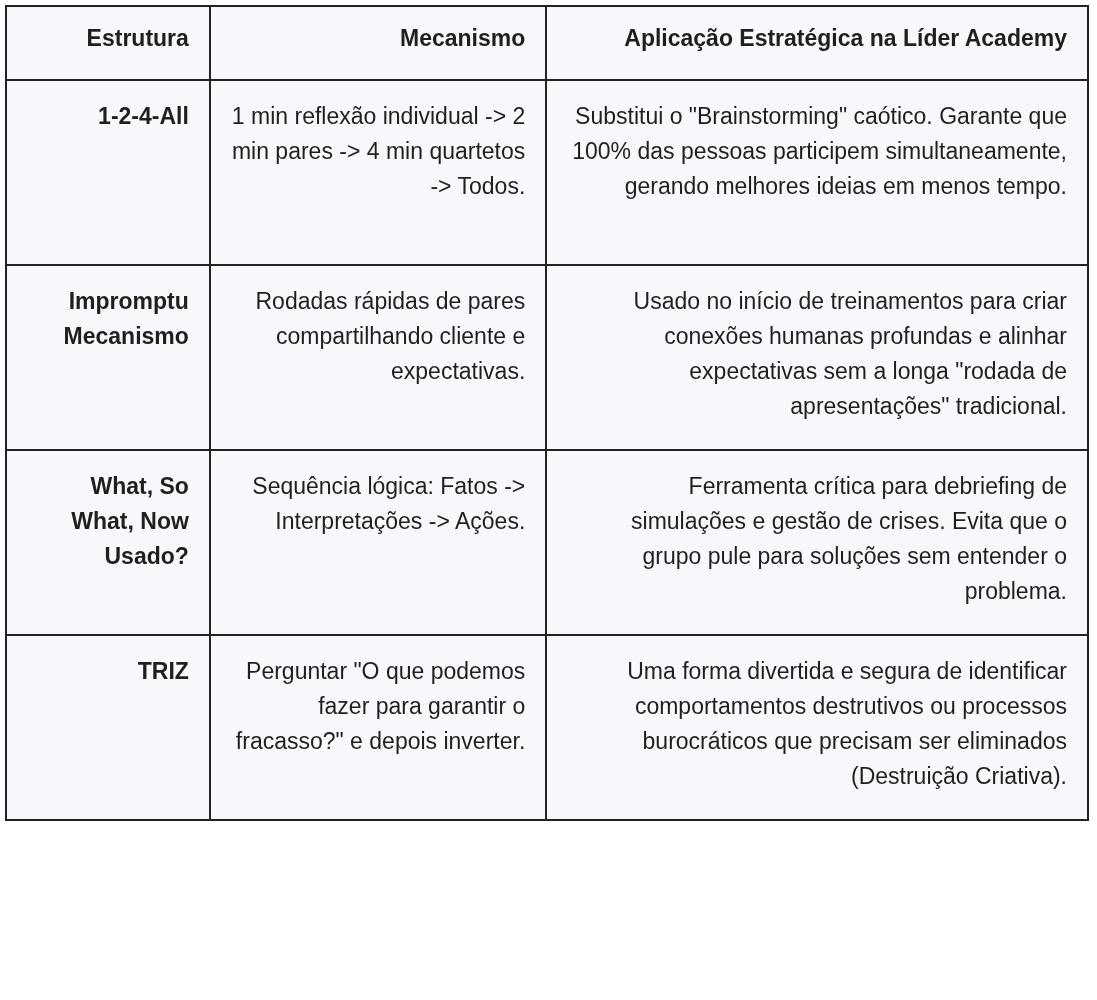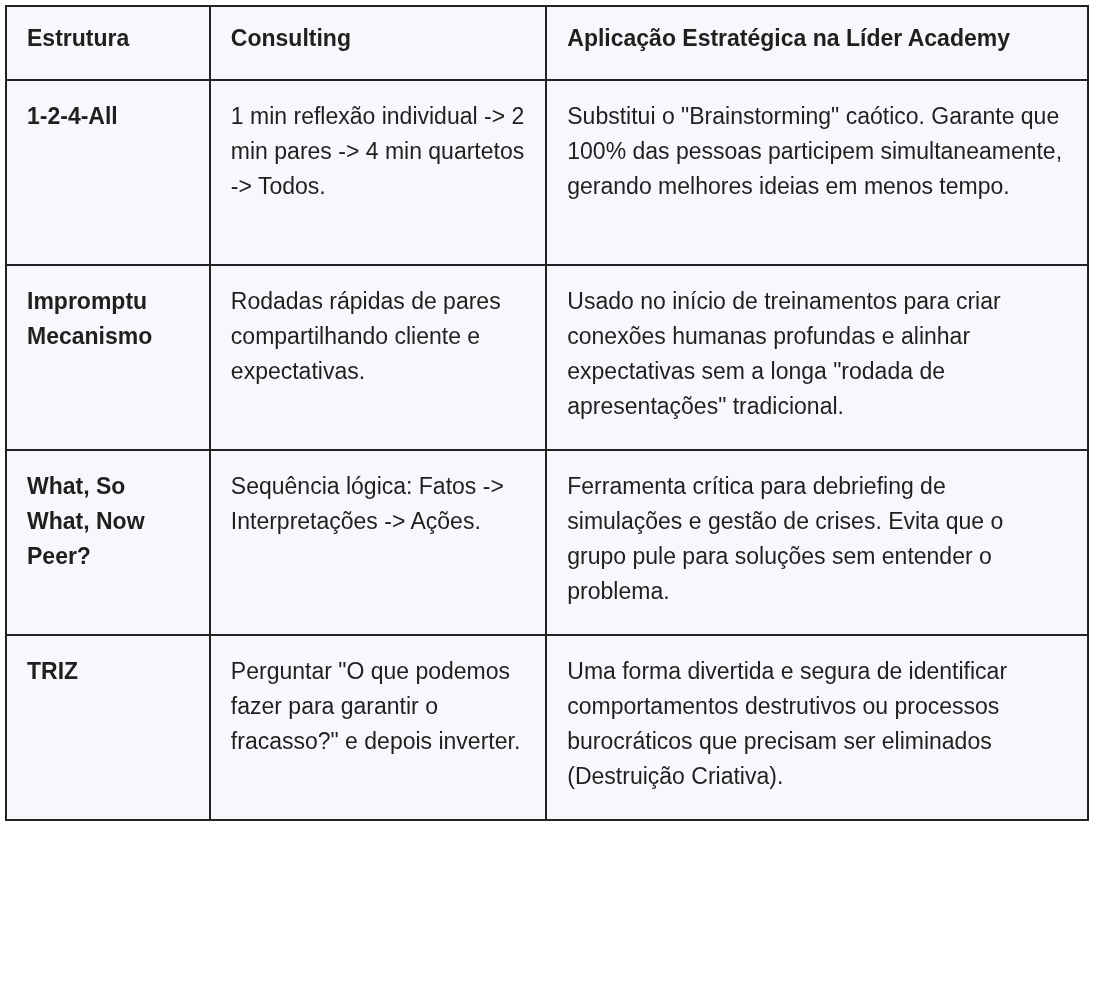--- a/index.html
+++ b/index.html
@@ -6,21 +6,21 @@
   body { width: 1097px; height: 1000px; position: relative; font-family: "Liberation Sans", "DejaVu Sans", sans-serif; color: #1f1f1f; }
   table.grid {
     position: absolute; left: 5px; top: 5px;
     width: 1084px; border-collapse: collapse;
     background: #f7f8fc;
     border: 2px solid #222;
   }
   table.grid td, table.grid th {
     border: 2px solid #222;
     vertical-align: top;
-    text-align: left;
+    text-align: right;
     font-size: 23px;
     line-height: 35px;
     padding: 18px 20px 10px 20px;
   }
   table.grid th { font-weight: bold; height: 48px; padding-top: 14px; }
   table.grid td.first { font-weight: bold; }
   col.c1 { width: 204px; }
   col.c2 { width: 337px; }
   col.c3 { width: 543px; }
   tr.body-row td { height: 155px; }
@@ -30,37 +30,37 @@
 
 <table class="grid">
   <colgroup>
       <col class="c1">
       <col class="c2">
       <col class="c3">
     </colgroup>
   <thead>
     <tr>
       <th>Estrutura</th>
-      <th>Consulting</th>
+      <th>Mecanismo</th>
       <th>Aplicação Estratégica na Líder Academy</th>
     </tr>
   </thead>
   <tbody>
     <tr class="body-row">
       <td class="first">1-2-4-All</td>
       <td>1 min reflexão individual -&gt; 2 min pares -&gt; 4 min quartetos -&gt; Todos.</td>
       <td>Substitui o "Brainstorming" caótico. Garante que 100% das pessoas participem simultaneamente, gerando melhores ideias em menos tempo.</td>
     </tr>
     <tr class="body-row">
       <td class="first">Impromptu Mecanismo</td>
       <td>Rodadas rápidas de pares compartilhando cliente e expectativas.</td>
       <td>Usado no início de treinamentos para criar conexões humanas profundas e alinhar expectativas sem a longa "rodada de apresentações" tradicional.</td>
     </tr>
     <tr class="body-row">
-      <td class="first">What, So What, Now Peer?</td>
+      <td class="first">What, So What, Now Usado?</td>
       <td>Sequência lógica: Fatos -&gt; Interpretações -&gt; Ações.</td>
       <td>Ferramenta crítica para debriefing de simulações e gestão de crises. Evita que o grupo pule para soluções sem entender o problema.</td>
     </tr>
     <tr class="body-row">
       <td class="first">TRIZ</td>
       <td>Perguntar "O que podemos fazer para garantir o fracasso?" e depois inverter.</td>
       <td>Uma forma divertida e segura de identificar comportamentos destrutivos ou processos burocráticos que precisam ser eliminados (Destruição Criativa).</td>
     </tr>
   </tbody>
 </table>

